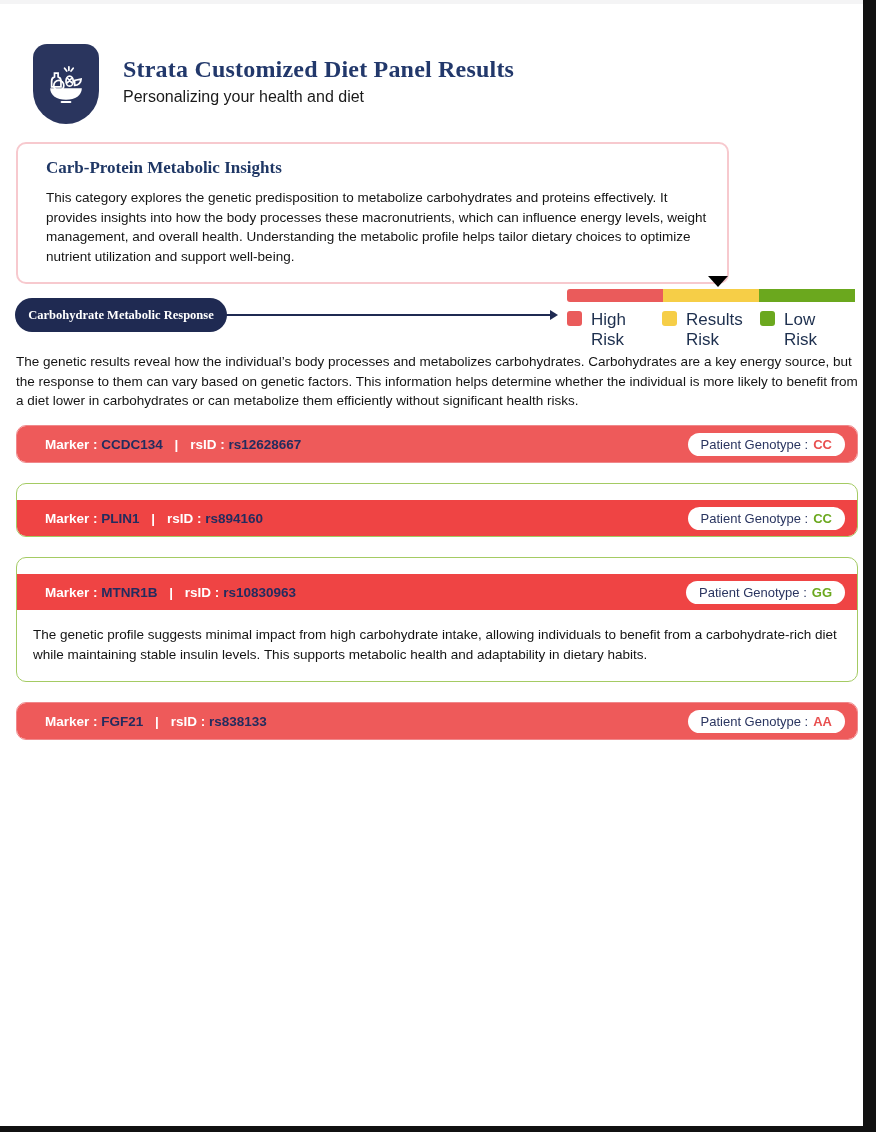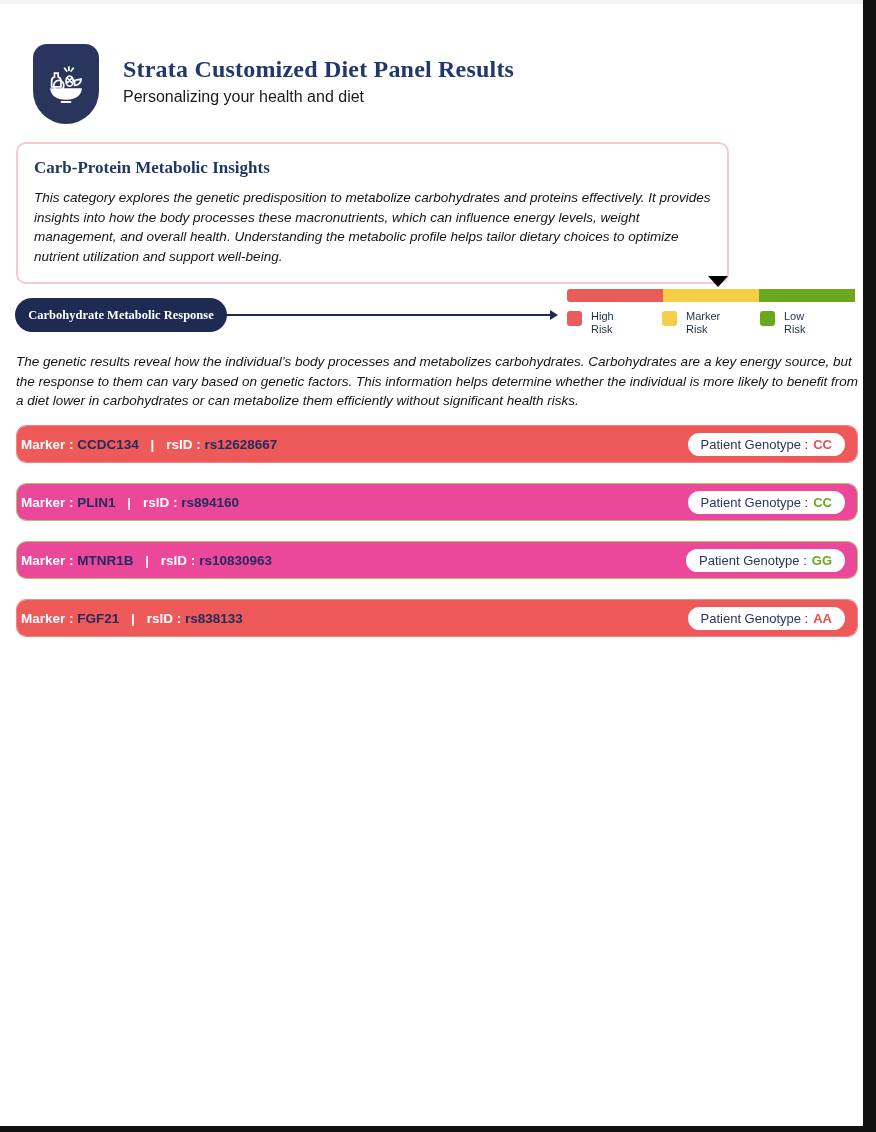--- a/index.html
+++ b/index.html
@@ -17,57 +17,57 @@
         display:flex;align-items:center;justify-content:center;flex:0 0 auto;}
   .logo svg{width:46px;height:46px;}
   .header-text{margin-left:24px;padding-top:12px;}
   .page-title{font-family:"Liberation Serif", serif;font-weight:bold;font-size:24px;
               color:#22386B;letter-spacing:.2px;}
   .page-subtitle{font-size:16px;color:#1a1a1a;margin-top:5px;}
 
   
   .insights-card{position:absolute;top:142px;left:16px;width:713px;
                  border:2px solid #F7C9CE;border-radius:10px;background:#fff;
-                 padding:14px 16px 16px 16px;}
+                 padding:14px 16px 16px 28px;}
   .insights-title{font-family:"Liberation Serif", serif;font-weight:bold;font-size:17px;
                   color:#1F3765;margin-bottom:10px;}
-  .body-text{font-size:13.5px;line-height:1.45;color:#141414;font-style:italic;}
+  .body-text{font-size:13.5px;line-height:1.45;color:#141414;}
 
   
   .section-row{position:absolute;top:286px;left:0;width:876px;height:62px;}
   .section-badge{position:absolute;left:15px;top:12px;height:34px;width:212px;
                  background:#1F2A52;border-radius:17px;display:flex;align-items:center;justify-content:center;}
   .section-badge span{font-family:"Liberation Serif", serif;font-weight:bold;font-size:12.5px;color:#ffffff;}
   .connector-line{position:absolute;left:226px;top:28px;width:325px;height:2px;background:#1F2A52;}
   .connector-arrow{position:absolute;left:550px;top:24px;width:0;height:0;
                    border-top:5px solid transparent;border-bottom:5px solid transparent;border-left:8px solid #1F2A52;}
   .risk-meter{position:absolute;left:567px;top:3px;width:288px;height:13px;display:flex;border-radius:3px;overflow:visible;}
   .risk-seg{height:13px;width:96px;}
   .risk-seg:first-child{border-radius:3px 0 0 3px;}
   .risk-seg:last-child{border-radius:0 3px 3px 0;}
   .risk-pointer{position:absolute;left:141px;top:-13px;width:0;height:0;
                 border-left:10px solid transparent;border-right:10px solid transparent;border-top:11px solid #000;}
   .risk-legend{position:absolute;left:567px;top:24px;display:flex;}
   .legend-item{display:flex;align-items:flex-start;}
   .legend-item.l0{width:95px;}
   .legend-item.l1{width:98px;}
   .legend-swatch{width:15px;height:15px;border-radius:3px;margin-right:9px;margin-top:1px;flex:0 0 auto;}
-  .legend-label{font-size:11px;line-height:1.15;color:#1D2F4E;}
+  .legend-label{font-size:17px;line-height:1.15;color:#1D2F4E;}
 
   
   .intro-text{position:absolute;top:352px;left:16px;width:846px;}
 
   
   .cards{position:absolute;top:425px;left:16px;width:842px;}
   .marker-card{border-radius:10px;background:#fff;margin-bottom:20px;overflow:hidden;}
   .marker-card.risk-high{border:1.5px solid #F0888B;}
   .marker-card.risk-low{border:1.5px solid #A4CB63;}
-  .card-head{height:36px;display:flex;align-items:center;justify-content:space-between;padding:0 12px 0 4px;}
+  .card-head{height:36px;display:flex;align-items:center;justify-content:space-between;padding:0 12px 0 28px;}
   .risk-high .card-head{background:#EE5A5A;}
-  .risk-low .card-head{background:#ec4899;}
+  .risk-low .card-head{background:#ef4444;margin-top:16px;}
   .head-left{font-size:13.5px;font-weight:bold;color:#ffffff;white-space:nowrap;}
   .head-left .val{color:#232C5E;}
   .head-left .sep{padding:0 8px;font-weight:bold;}
   .genotype-pill{background:#ffffff;border-radius:999px;padding:4px 13px;font-size:13px;display:flex;align-items:center;white-space:nowrap;}
   .genotype-pill .g-label{color:#2A3560;}
   .genotype-pill .g-val{font-weight:bold;margin-left:5px;}
   .risk-high .g-val{color:#E84F4F;}
   .risk-low .g-val{color:#6BA81E;}
   .card-body{padding:15px 16px 17px 16px;}
 
@@ -132,21 +132,21 @@
       <div class="legend-item l0">
         <div class="legend-swatch" style="background: rgb(234, 91, 91);"></div>
         <div class="legend-label">
           <div>High</div>
           <div>Risk</div>
         </div>
       </div>
       <div class="legend-item l1">
         <div class="legend-swatch" style="background: rgb(246, 206, 71);"></div>
         <div class="legend-label">
-          <div>Marker</div>
+          <div>Results</div>
           <div>Risk</div>
         </div>
       </div>
       <div class="legend-item l2">
         <div class="legend-swatch" style="background: rgb(107, 168, 30);"></div>
         <div class="legend-label">
           <div>Low</div>
           <div>Risk</div>
         </div>
       </div>
@@ -196,20 +196,21 @@
           <span class="val">MTNR1B</span>
           <span class="sep">|</span>
           <span>rsID :</span>
           <span class="val">rs10830963</span>
         </div>
         <div class="genotype-pill">
           <span class="g-label">Patient Genotype :</span>
           <span class="g-val">GG</span>
         </div>
       </div>
+      <div class="card-body body-text">The genetic profile suggests minimal impact from high carbohydrate intake, allowing individuals to benefit from a carbohydrate-rich diet while maintaining stable insulin levels. This supports metabolic health and adaptability in dietary habits.</div>
     </div>
 
     <div class="marker-card risk-high">
       <div class="card-head">
         <div class="head-left">
           <span>Marker :</span>
           <span class="val">FGF21</span>
           <span class="sep">|</span>
           <span>rsID :</span>
           <span class="val">rs838133</span>

